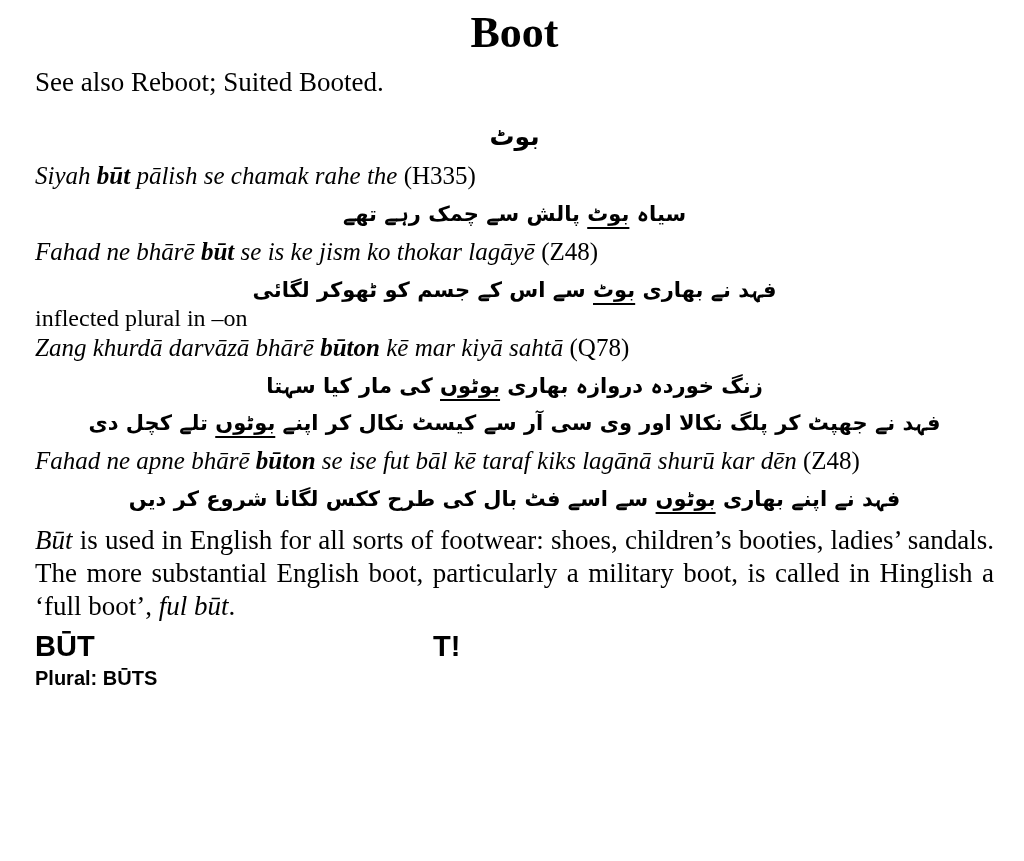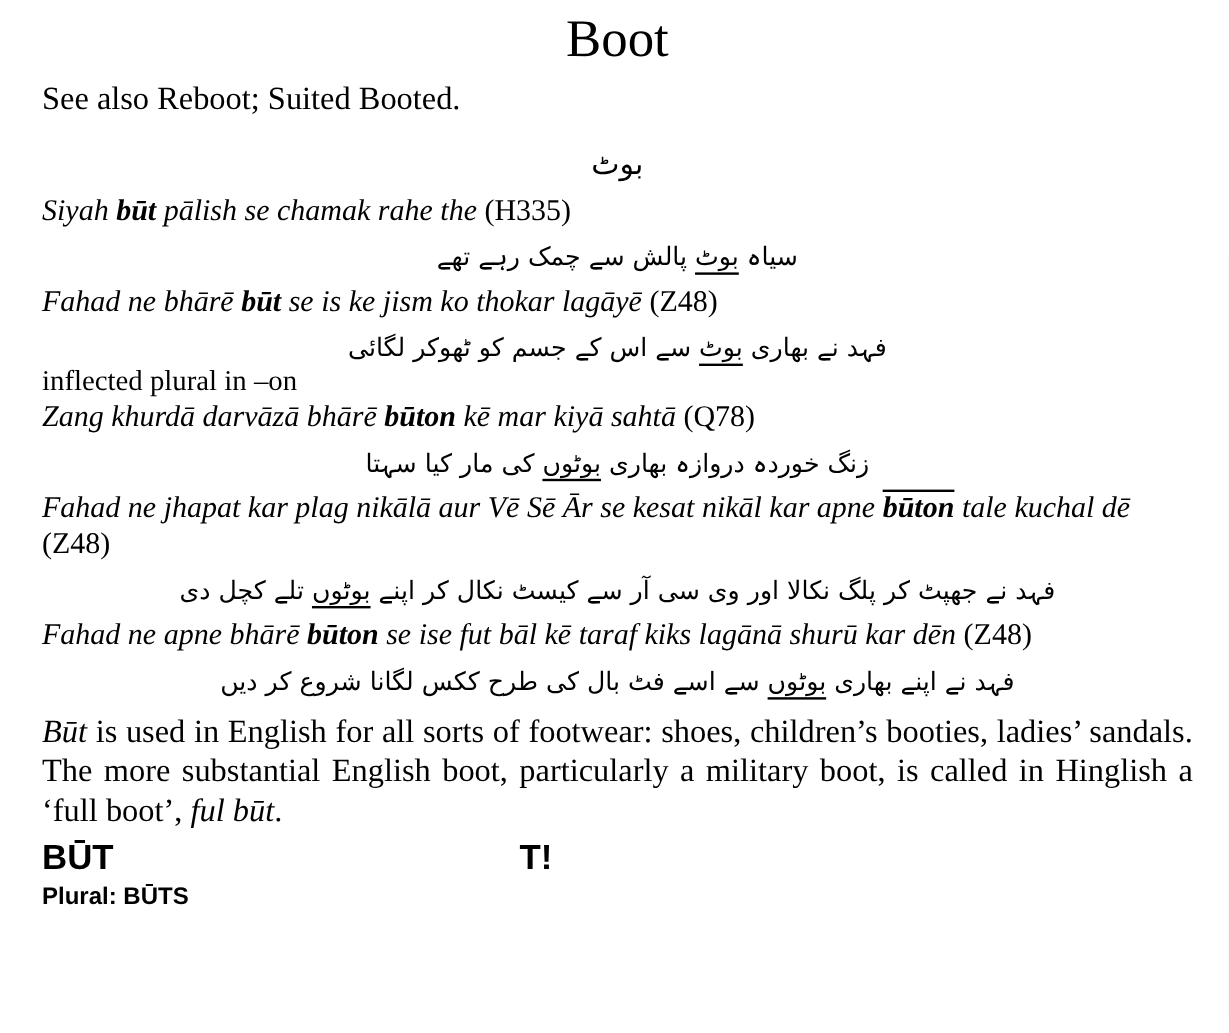--- a/index.html
+++ b/index.html
@@ -10,40 +10,40 @@
     box-sizing:border-box;
     padding:6px 30px 0 35px;
     background:#ffffff;
     color:#000000;
     font-family:"Liberation Serif",serif;
     overflow:hidden;
   }
   .title{
     text-align:center;
     font-size:44px;
-    font-weight:normal;
+    font-weight:bold;
     line-height:1.05;
     margin-top:4px;
   }
   .pos-line{
     text-align:center;
     font-size:30px;
     line-height:1.1;
     margin-top:4px;
   }
   .gender{font-family:"DejaVu Sans",sans-serif;font-size:27px;}
   .see-also{
     font-size:27px;
     margin-top:12px;
     line-height:1.1;
   }
   .urdu{
     direction:rtl;
     font-family:"DejaVu Sans",sans-serif;
-    font-weight:normal;
+    font-weight:bold;
   }
   .urdu-headword{
     text-align:center;
     font-size:25px;
     margin-top:24px;
     line-height:1.2;
   }
   .urdu-line{
     text-align:center;
     font-size:21px;
@@ -117,21 +117,20 @@
   <div class="urdu urdu-line" dir="rtl"><span>سیاہ </span><span class="u">بوٹ</span><span> پالش سے چمک رہے تھے</span></div>
 
   <div class="example"><span>Fahad ne bhārē </span><b>būt</b><span> se is ke jism ko thokar lagāyē </span><span class="ref">(Z48)</span></div>
   <div class="urdu urdu-line" dir="rtl"><span>فہد نے بھاری </span><span class="u">بوٹ</span><span> سے اس کے جسم کو ٹھوکر لگائی</span></div>
 
   <div class="note">inflected plural in –on</div>
 
   <div class="example" style="margin-top:2px"><span>Zang khurdā darvāzā bhārē </span><b>būton</b><span> kē mar kiyā sahtā </span><span class="ref">(Q78)</span></div>
   <div class="urdu urdu-line" dir="rtl"><span>زنگ خوردہ دروازہ بھاری </span><span class="u">بوٹوں</span><span> کی مار کیا سہتا</span></div>
 
-  <div class="example"><span>Fahad ne jhapat kar plag nikālā aur Vē Sē Ār se kesat nikāl kar apne </span><b class="overlined">būton</b><span> tale kuchal dē</span><span class="ref block">(Z48)</span></div>
   <div class="urdu urdu-line" dir="rtl"><span>فہد نے جھپٹ کر پلگ نکالا اور وی سی آر سے کیسٹ نکال کر اپنے </span><span class="u">بوٹوں</span><span> تلے کچل دی</span></div>
 
   <div class="example"><span>Fahad ne apne bhārē </span><b>būton</b><span> se ise fut bāl kē taraf kiks lagānā shurū kar dēn </span><span class="ref">(Z48)</span></div>
   <div class="urdu urdu-line" dir="rtl"><span>فہد نے اپنے بھاری </span><span class="u">بوٹوں</span><span> سے اسے فٹ بال کی طرح ککس لگانا شروع کر دیں</span></div>
 
   <div class="closing"><span class="it">Būt</span><span> is used in English for all sorts of footwear: shoes, children’s booties, ladies’ sandals. The more substantial English boot, particularly a military boot, is called in Hinglish a ‘full boot’, </span><span class="it">ful būt</span><span>.</span></div>
 
   <div class="footer-row">
     <span>BŪT</span>
     <span class="footer-right">T!</span>

